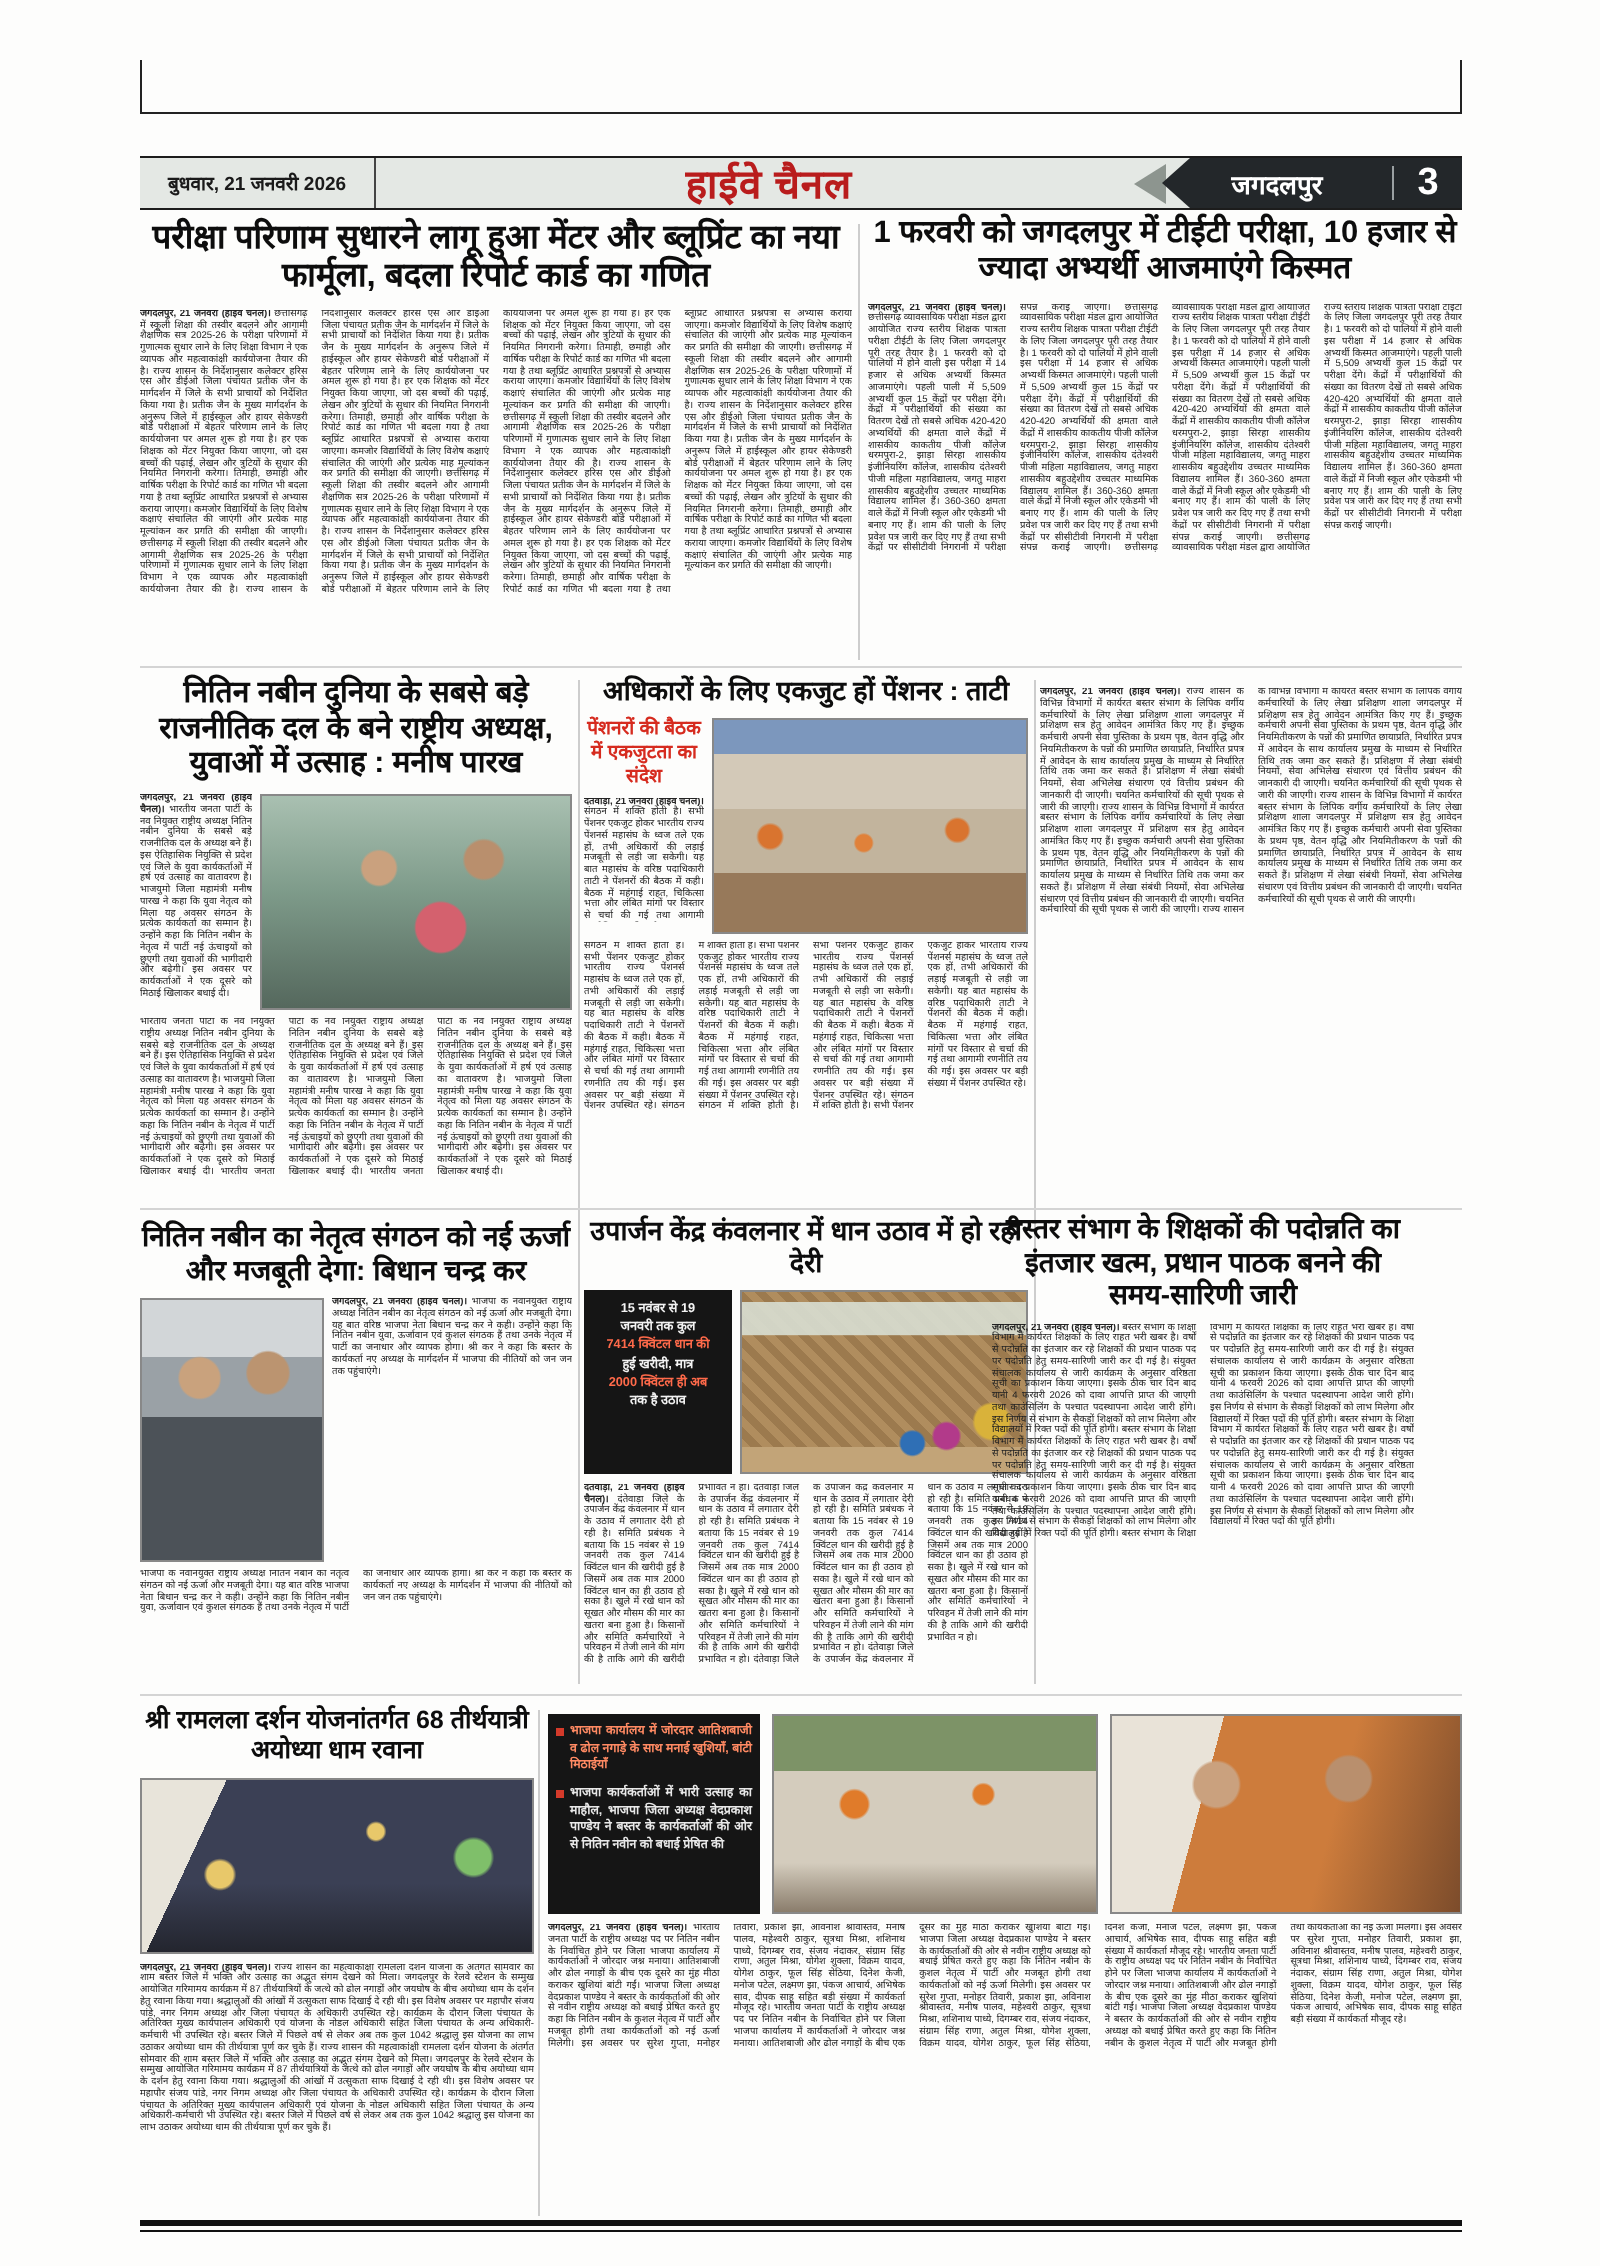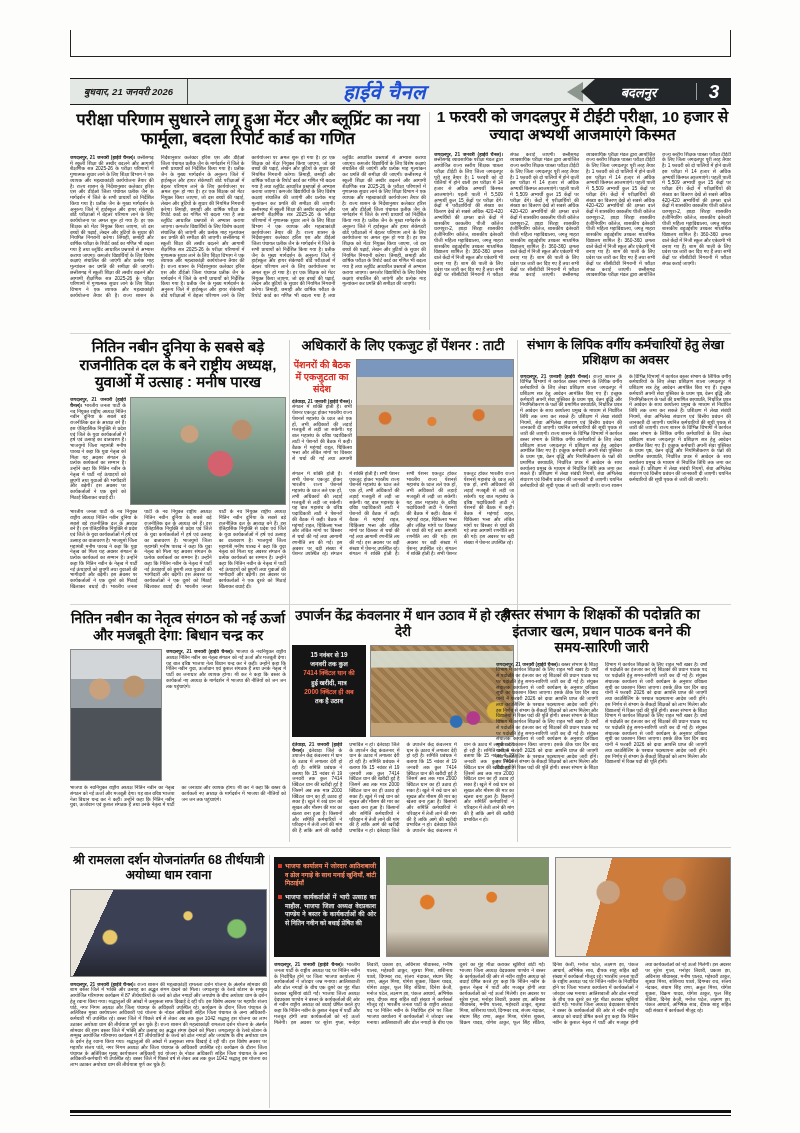--- a/index.html
+++ b/index.html
@@ -9,25 +9,25 @@
     background:#fdfdfc; overflow:hidden;
     font-family:"Liberation Sans","DejaVu Sans",sans-serif;
     color:#1a1a1a;
   }
   
   .top-frame { position:absolute; left:70px; top:30px; width:661px; height:27px;
     border-left:1.5px solid #222; border-right:1.5px solid #222; border-bottom:1.5px solid #222; }
   
   .masthead { position:absolute; left:70px; top:78px; width:661px; height:27px;
     background:#e4e8e4; border-top:1.5px solid #1c1c1c; border-bottom:1.5px solid #1c1c1c;
-    display:flex; align-items:stretch;font-style:italic; }
+    display:flex; align-items:stretch; }
   .mh-date { width:118px; display:flex; align-items:center; justify-content:center;
     font-size:9.5px; font-weight:bold; border-right:1px solid #444; }
   .mh-title { flex:1; display:flex; align-items:center; justify-content:center;
-    font-size:20px; font-weight:bold; letter-spacing:0.5px; color:#1d4ed8; }
+    font-size:20px; font-weight:bold; letter-spacing:0.5px; color:#b91c1c; }
   .mh-right { position:relative; width:150px; display:flex; }
   .mh-chev { position:absolute; left:-14px; top:3px; width:0; height:0;
     border-top:10.5px solid transparent; border-bottom:10.5px solid transparent;
     border-right:16px solid #8d958f; }
   .mh-dark { position:relative; flex:1; background:#23272a; color:#fff;
     display:flex; align-items:center;
     clip-path:polygon(14px 0, 100% 0, 100% 100%, 14px 100%, 0 50%); }
   .mh-edition { flex:1; text-align:center; font-size:13px; font-weight:bold; }
   .mh-sep { width:1px; height:70%; background:#9aa0a2; }
   .mh-page { width:34px; text-align:center; font-size:19px; font-weight:bold; }
@@ -109,21 +109,21 @@
 <div id="page">
 
   <div class="top-frame"></div>
 
   <div class="masthead">
     <div class="mh-date">बुधवार, 21 जनवरी 2026</div>
     <div class="mh-title">हाईवे चैनल</div>
     <div class="mh-right">
       <div class="mh-chev"></div>
       <div class="mh-dark">
-        <div class="mh-edition">बदलनुर</div>
+        <div class="mh-edition">जगदलपुर</div>
         <div class="mh-sep"></div>
         <div class="mh-page">3</div>
       </div>
     </div>
   </div>
 
   <div class="abs" style="left:70px; top:110px; width:356px;">
     <div class="hl hl17">परीक्षा परिणाम सुधारने लागू हुआ मेंटर और ब्लूप्रिंट का नया फार्मूला, बदला रिपोर्ट कार्ड का गणित</div>
     <div class="bt cols4" style="margin-top:6px; height:168px;">
       <span class="dl">जगदलपुर, 21 जनवरी (हाईवे चैनल)।</span>
@@ -167,21 +167,20 @@
         </div>
       </div>
       <div class="photo ph-group" style="width:158px; height:108px;"></div>
     </div>
     <div class="bt cols4" style="margin-top:4px; height:130px;">
       <span>संगठन में शक्ति होती है। सभी पेंशनर एकजुट होकर भारतीय राज्य पेंशनर्स महासंघ के ध्वज तले एक हों, तभी अधिकारों की लड़ाई मजबूती से लड़ी जा सकेगी। यह बात महासंघ के वरिष्ठ पदाधिकारी ताटी ने पेंशनरों की बैठक में कही। बैठक में महंगाई राहत, चिकित्सा भत्ता और लंबित मांगों पर विस्तार से चर्चा की गई तथा आगामी रणनीति तय की गई। इस अवसर पर बड़ी संख्या में पेंशनर उपस्थित रहे। संगठन में शक्ति होती है। सभी पेंशनर एकजुट होकर भारतीय राज्य पेंशनर्स महासंघ के ध्वज तले एक हों, तभी अधिकारों की लड़ाई मजबूती से लड़ी जा सकेगी। यह बात महासंघ के वरिष्ठ पदाधिकारी ताटी ने पेंशनरों की बैठक में कही। बैठक में महंगाई राहत, चिकित्सा भत्ता और लंबित मांगों पर विस्तार से चर्चा की गई तथा आगामी रणनीति तय की गई। इस अवसर पर बड़ी संख्या में पेंशनर उपस्थित रहे। संगठन में शक्ति होती है। सभी पेंशनर एकजुट होकर भारतीय राज्य पेंशनर्स महासंघ के ध्वज तले एक हों, तभी अधिकारों की लड़ाई मजबूती से लड़ी जा सकेगी। यह बात महासंघ के वरिष्ठ पदाधिकारी ताटी ने पेंशनरों की बैठक में कही। बैठक में महंगाई राहत, चिकित्सा भत्ता और लंबित मांगों पर विस्तार से चर्चा की गई तथा आगामी रणनीति तय की गई। इस अवसर पर बड़ी संख्या में पेंशनर उपस्थित रहे। संगठन में शक्ति होती है। सभी पेंशनर एकजुट होकर भारतीय राज्य पेंशनर्स महासंघ के ध्वज तले एक हों, तभी अधिकारों की लड़ाई मजबूती से लड़ी जा सकेगी। यह बात महासंघ के वरिष्ठ पदाधिकारी ताटी ने पेंशनरों की बैठक में कही। बैठक में महंगाई राहत, चिकित्सा भत्ता और लंबित मांगों पर विस्तार से चर्चा की गई तथा आगामी रणनीति तय की गई। इस अवसर पर बड़ी संख्या में पेंशनर उपस्थित रहे।</span>
     </div>
   </div>
 
   <div class="abs" style="left:520px; top:338px; width:211px;">
-    <div class="hl hl13">संभाग के लिपिक वर्गीय कर्मचारियों हेतु लेखा प्रशिक्षण का अवसर</div>
     <div class="bt cols2" style="margin-top:6px; height:212px;">
       <span class="dl">जगदलपुर, 21 जनवरी (हाईवे चैनल)।</span>
       <span>राज्य शासन के विभिन्न विभागों में कार्यरत बस्तर संभाग के लिपिक वर्गीय कर्मचारियों के लिए लेखा प्रशिक्षण शाला जगदलपुर में प्रशिक्षण सत्र हेतु आवेदन आमंत्रित किए गए हैं। इच्छुक कर्मचारी अपनी सेवा पुस्तिका के प्रथम पृष्ठ, वेतन वृद्धि और नियमितीकरण के पन्नों की प्रमाणित छायाप्रति, निर्धारित प्रपत्र में आवेदन के साथ कार्यालय प्रमुख के माध्यम से निर्धारित तिथि तक जमा कर सकते हैं। प्रशिक्षण में लेखा संबंधी नियमों, सेवा अभिलेख संधारण एवं वित्तीय प्रबंधन की जानकारी दी जाएगी। चयनित कर्मचारियों की सूची पृथक से जारी की जाएगी। राज्य शासन के विभिन्न विभागों में कार्यरत बस्तर संभाग के लिपिक वर्गीय कर्मचारियों के लिए लेखा प्रशिक्षण शाला जगदलपुर में प्रशिक्षण सत्र हेतु आवेदन आमंत्रित किए गए हैं। इच्छुक कर्मचारी अपनी सेवा पुस्तिका के प्रथम पृष्ठ, वेतन वृद्धि और नियमितीकरण के पन्नों की प्रमाणित छायाप्रति, निर्धारित प्रपत्र में आवेदन के साथ कार्यालय प्रमुख के माध्यम से निर्धारित तिथि तक जमा कर सकते हैं। प्रशिक्षण में लेखा संबंधी नियमों, सेवा अभिलेख संधारण एवं वित्तीय प्रबंधन की जानकारी दी जाएगी। चयनित कर्मचारियों की सूची पृथक से जारी की जाएगी। राज्य शासन के विभिन्न विभागों में कार्यरत बस्तर संभाग के लिपिक वर्गीय कर्मचारियों के लिए लेखा प्रशिक्षण शाला जगदलपुर में प्रशिक्षण सत्र हेतु आवेदन आमंत्रित किए गए हैं। इच्छुक कर्मचारी अपनी सेवा पुस्तिका के प्रथम पृष्ठ, वेतन वृद्धि और नियमितीकरण के पन्नों की प्रमाणित छायाप्रति, निर्धारित प्रपत्र में आवेदन के साथ कार्यालय प्रमुख के माध्यम से निर्धारित तिथि तक जमा कर सकते हैं। प्रशिक्षण में लेखा संबंधी नियमों, सेवा अभिलेख संधारण एवं वित्तीय प्रबंधन की जानकारी दी जाएगी। चयनित कर्मचारियों की सूची पृथक से जारी की जाएगी। राज्य शासन के विभिन्न विभागों में कार्यरत बस्तर संभाग के लिपिक वर्गीय कर्मचारियों के लिए लेखा प्रशिक्षण शाला जगदलपुर में प्रशिक्षण सत्र हेतु आवेदन आमंत्रित किए गए हैं। इच्छुक कर्मचारी अपनी सेवा पुस्तिका के प्रथम पृष्ठ, वेतन वृद्धि और नियमितीकरण के पन्नों की प्रमाणित छायाप्रति, निर्धारित प्रपत्र में आवेदन के साथ कार्यालय प्रमुख के माध्यम से निर्धारित तिथि तक जमा कर सकते हैं। प्रशिक्षण में लेखा संबंधी नियमों, सेवा अभिलेख संधारण एवं वित्तीय प्रबंधन की जानकारी दी जाएगी। चयनित कर्मचारियों की सूची पृथक से जारी की जाएगी।</span>
     </div>
   </div>
 
   <div class="vrule" style="left:289px; top:340px; height:502px;"></div>
   <div class="vrule" style="left:517px; top:340px; height:502px;"></div>
   <div class="hrule" style="left:70px; top:604px; width:661px;"></div>
 

